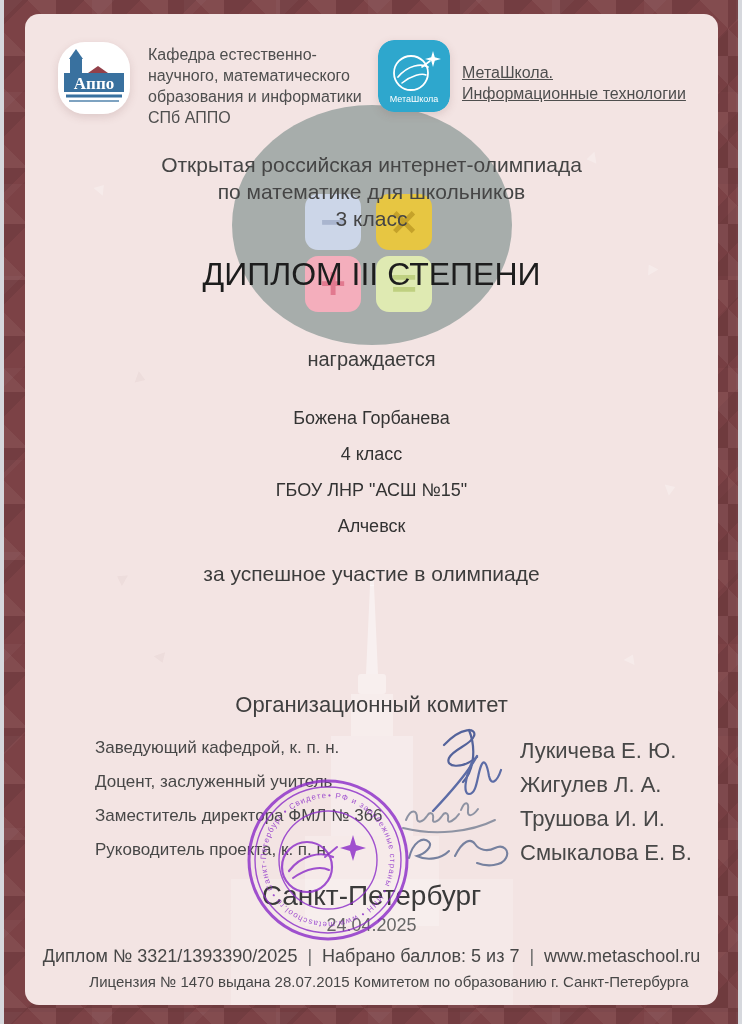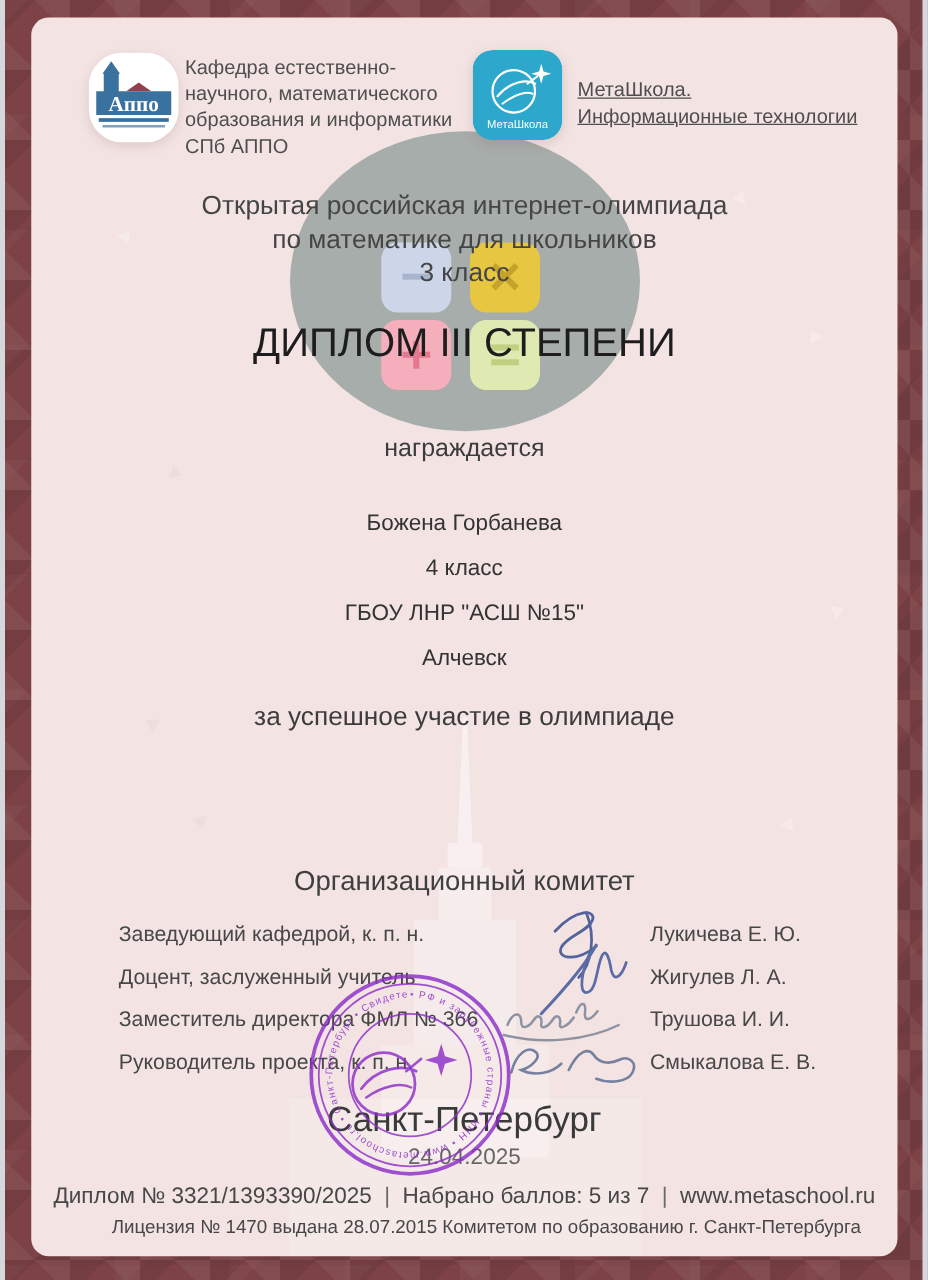--- a/index.html
+++ b/index.html
@@ -41,21 +41,21 @@
   .logo{position:absolute;width:72px;height:72px;border-radius:16px;z-index:2;
         box-shadow:0 3px 9px rgba(120,80,80,.18);overflow:hidden;}
   .olymp{top:137px;font-size:21px;line-height:27px;color:#454545;}
   .bigtitle{top:242px;font-size:32px;color:#1d1d1d;letter-spacing:0px;white-space:nowrap;}
   .awarded{top:334px;font-size:20px;color:#3c3c3c;}
   .recipient{top:386px;font-size:18px;line-height:36px;color:#333;}
   .reason{top:548px;font-size:21px;color:#3c3c3c;}
   .committee-h{top:678px;font-size:22px;color:#3f3f3f;}
   .crow{position:relative;height:34px;}
   .crow .role{position:absolute;left:70px;top:8px;font-size:17px;color:#474747;}
-  .crow .name{position:absolute;left:495px;top:8px;font-size:17px;color:#474747;}
+  .crow .name{position:absolute;left:495px;top:8px;font-size:22px;color:#474747;}
   .place{top:866px;font-size:28px;color:#3a3a3a;}
   .date{top:901px;font-size:18px;color:#666;}
   .footer1{top:932px;font-size:18px;color:#474747;}
   .footer2{top:959px;font-size:15px;color:#474747;padding-left:35px;}
   .sep{padding:0 10px;color:#6a6a6a;}
   .sigs{position:absolute;left:0;top:0;z-index:3;pointer-events:none;}
   .stamp{position:absolute;left:218px;top:761px;z-index:4;opacity:.82;pointer-events:none;}
 </style>
 </head>
 <body>
@@ -85,21 +85,21 @@
 
     <i class="spark" style="left:70px;top:170px;--r:40deg"></i>
     <i class="spark" style="left:620px;top:250px;--r:-30deg"></i>
     <i class="spark d" style="left:110px;top:360px;--r:110deg"></i>
     <i class="spark" style="left:640px;top:470px;--r:70deg"></i>
     <i class="spark d" style="left:90px;top:560px;--r:-60deg"></i>
     <i class="spark" style="left:600px;top:640px;--r:25deg"></i>
     <i class="spark d" style="left:130px;top:640px;--r:160deg"></i>
     <i class="spark" style="left:560px;top:140px;--r:-100deg"></i>
 
-    <div class="logo" style="left:46px;top:28px;border-radius:27px;">
+    <div class="logo" style="left:33px;top:28px;border-radius:27px;">
       <svg width="72" height="72" viewBox="0 0 72 72">
         <rect x="0" y="0" width="72" height="72" rx="15" fill="#ffffff"></rect>
         <polygon points="11,17 18,7 25,17" fill="#39719f"></polygon>
         <rect x="12" y="16" width="12" height="20" fill="#39719f"></rect>
         <polygon points="30,31 40,24 50,31" fill="#93404a"></polygon>
         <rect x="6" y="31" width="60" height="19" fill="#39719f"></rect>
         <text x="36" y="46.5" font-family="Liberation Serif, serif" font-size="17" font-weight="bold" fill="#ffffff" text-anchor="middle">Аппо</text>
         <rect x="8" y="52.5" width="56" height="3" fill="#39719f"></rect>
         <rect x="11" y="58" width="50" height="2" fill="#39719f" opacity=".65"></rect>
       </svg>

